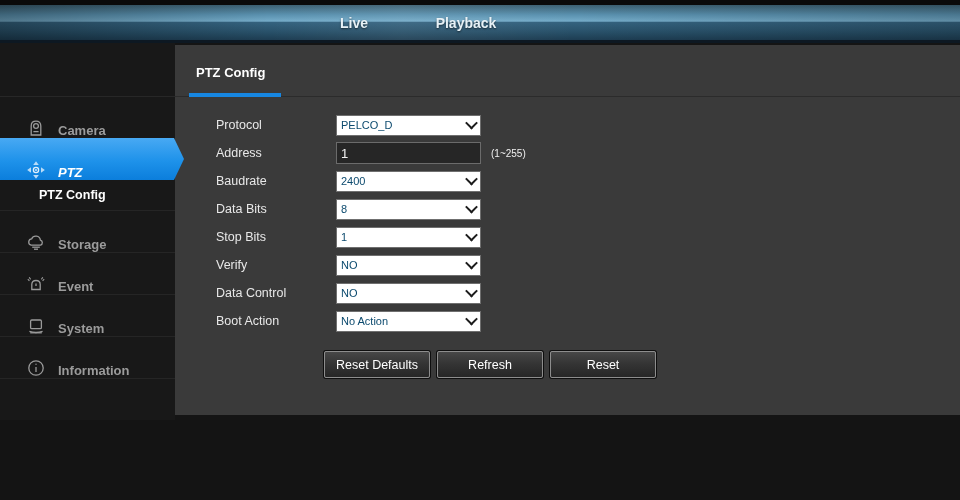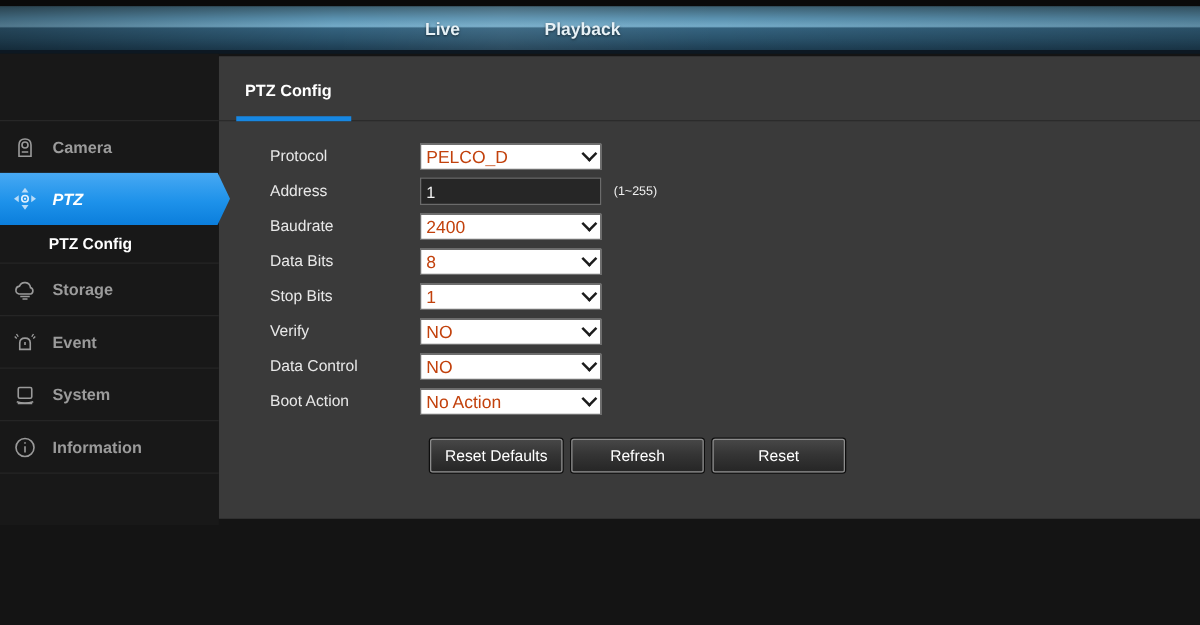--- a/index.html
+++ b/index.html
@@ -22,21 +22,21 @@
     position:absolute; top:0; height:35px; display:flex; align-items:center; justify-content:center;
     color:#e7f1f6; font-size:14px; font-weight:bold; text-shadow:0 1px 2px rgba(0,0,0,.55); cursor:pointer;
   }
   .nav-tab.live { left:307px; width:94px; }
   .nav-tab.playback { left:402px; width:128px; }
 
   
   .sidebar { position:absolute; top:43px; left:0; width:175px; height:377px; background:#181818; z-index:3; overflow:visible; }
   .menu { margin-top:53px; }
   .s-item {
-    height:42px; display:flex; align-items:center; padding-left:10px;
+    height:42px; display:flex; align-items:flex-end; padding-left:26px;
     border-top:1px solid #252525; cursor:pointer;
   }
   .menu .s-item:first-child { border-top:1px solid #272727; }
   .s-item .icn { width:20px; height:20px; margin-right:12px; flex:0 0 20px; }
   .s-item .lbl { color:#9b9b9b; font-size:13px; font-weight:bold; }
   .s-item.active {
     width:184px; border-top:none; position:relative;
     background:linear-gradient(180deg,#48a9f3 0%,#1e92ea 55%,#0b7edc 100%);
     clip-path:polygon(0 0, 174px 0, 184px 50%, 174px 100%, 0 100%);
   }
@@ -53,36 +53,36 @@
     border-bottom:4px solid #1787e2; display:flex; align-items:center;
     padding-left:7px; padding-top:6px;
     color:#ffffff; font-size:13px; font-weight:bold; cursor:pointer;
   }
   .form { padding:14px 0 0 41px; }
   .frow { display:flex; align-items:center; height:28px; }
   .flabel { width:120px; color:#e8e8e8; font-size:12.5px; }
   .sel { position:relative; width:145px; height:21px; }
   .sel select {
     width:100%; height:21px; appearance:none; -webkit-appearance:none;
-    background:#ffffff; color:#c2410c; border:1px solid #6f6f6f; border-radius:0;
-    font-family:"Liberation Sans", sans-serif; font-size:14px; padding:0 18px 1px 4px; cursor:pointer;
+    background:#ffffff; color:#0c4a6e; border:1px solid #6f6f6f; border-radius:0;
+    font-family:"Liberation Sans", sans-serif; font-size:11px; padding:0 18px 1px 4px; cursor:pointer;
   }
   .chev { position:absolute; right:6px; top:5px; width:8px; height:8px; pointer-events:none; }
   .chev::before {
     content:''; position:absolute; left:0; top:0; width:7px; height:7px;
     border-right:2px solid #1c1c1c; border-bottom:2px solid #1c1c1c;
     transform:rotate(45deg) translate(-1px,-1px);
   }
   .txt {
     width:145px; height:22px; background:#262626; color:#f2f2f2;
     border:1px solid #6b6b6b; font-family:"Liberation Sans", sans-serif;
     font-size:13px; padding:0 4px;
   }
   .hint { color:#f0f0f0; font-size:10px; margin-left:10px; }
-  .btnrow { display:flex; gap:7px; margin:16px 0 0 100px;padding-left:28px; }
+  .btnrow { display:flex; gap:7px; margin:16px 0 0 80px;padding-left:28px; }
   .btn {
     width:106px; height:27px; color:#ffffff; font-family:"Liberation Sans", sans-serif;
     font-size:12.5px; background:linear-gradient(180deg,#474747 0%,#353535 45%,#262626 100%);
     border:1px solid #8d8d8d; border-radius:2px; box-shadow:0 0 0 1px #0e0e0e; cursor:pointer;
   }
   .icn svg { display:block; width:20px; height:20px; }
 </style>
 </head>
 <body>
 

